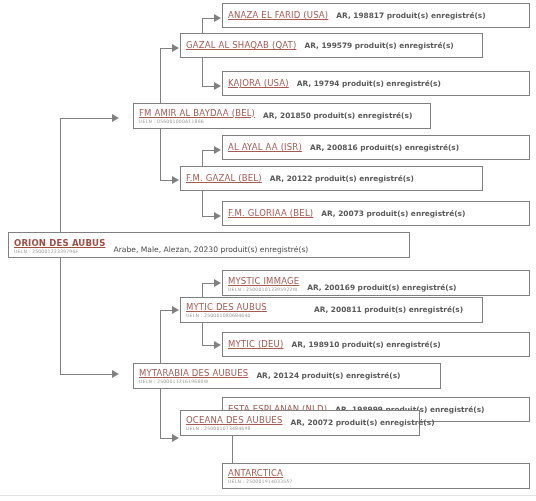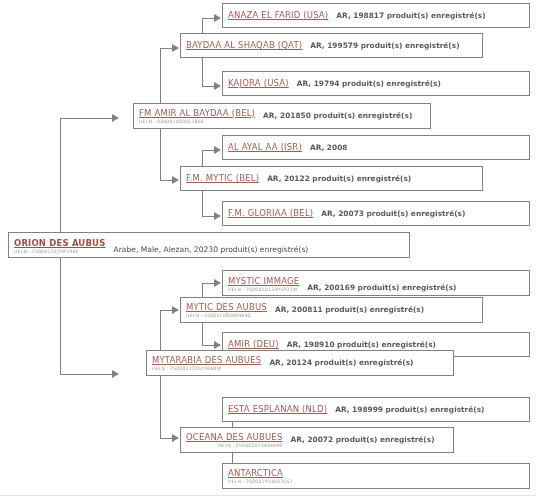--- a/index.html
+++ b/index.html
@@ -126,21 +126,21 @@
       <span class="nname">ANAZA EL FARID (USA)</span>
     </div>
     <div class="ncol-info">
       <span class="nbreed">AR, 1988</span>
       <span class="nprog">17 produit(s) enregistré(s)</span>
     </div>
   </div>
 
   <div class="node" style="left:180px;top:33px;width:303px;height:25px;">
     <div class="ncol-name">
-      <span class="nname">BAYDAA AL SHAQAB (QAT)</span>
+      <span class="nname">GAZAL AL SHAQAB (QAT)</span>
     </div>
     <div class="ncol-info">
       <span class="nbreed">AR, 1995</span>
       <span class="nprog">79 produit(s) enregistré(s)</span>
     </div>
   </div>
 
   <div class="node" style="left:222px;top:71px;width:308px;height:25px;">
     <div class="ncol-name">
       <span class="nname">KAJORA (USA)</span>
@@ -161,26 +161,27 @@
       <span class="nprog">50 produit(s) enregistré(s)</span>
     </div>
   </div>
 
   <div class="node" style="left:222px;top:135px;width:308px;height:25px;">
     <div class="ncol-name">
       <span class="nname">AL AYAL AA (ISR)</span>
     </div>
     <div class="ncol-info">
       <span class="nbreed">AR, 2008</span>
+      <span class="nprog">16 produit(s) enregistré(s)</span>
     </div>
   </div>
 
   <div class="node" style="left:180px;top:166px;width:303px;height:25px;">
     <div class="ncol-name">
-      <span class="nname">F.M. MYTIC (BEL)</span>
+      <span class="nname">F.M. GAZAL (BEL)</span>
     </div>
     <div class="ncol-info">
       <span class="nbreed">AR, 2012</span>
       <span class="nprog">2 produit(s) enregistré(s)</span>
     </div>
   </div>
 
   <div class="node" style="left:222px;top:201px;width:308px;height:25px;">
     <div class="ncol-name">
       <span class="nname">F.M. GLORIAA (BEL)</span>
@@ -206,63 +207,63 @@
     <div class="ncol-name">
       <span class="nname">MYSTIC IMMAGE</span>
       <span class="nueln"><span>UELN : </span><span>250001013395922W</span></span>
     </div>
     <div class="ncol-info">
       <span class="nbreed">AR, 2001</span>
       <span class="nprog">69 produit(s) enregistré(s)</span>
     </div>
   </div>
 
-  <div class="node" style="left:180px;top:297px;width:303px;height:26px;">
+  <div class="node" style="left:180px;top:297px;width:303px;height:26px;gap:39px;">
     <div class="ncol-name">
       <span class="nname">MYTIC DES AUBUS</span>
       <span class="nueln"><span>UELN : </span><span>250001080684640</span></span>
     </div>
     <div class="ncol-info">
       <span class="nbreed">AR, 2008</span>
       <span class="nprog">11 produit(s) enregistré(s)</span>
     </div>
   </div>
 
   <div class="node" style="left:222px;top:332px;width:308px;height:25px;">
     <div class="ncol-name">
-      <span class="nname">AMIR (DEU)</span>
+      <span class="nname">MYTIC (DEU)</span>
     </div>
     <div class="ncol-info">
       <span class="nbreed">AR, 1989</span>
       <span class="nprog">10 produit(s) enregistré(s)</span>
     </div>
   </div>
 
-  <div class="node" style="left:133px;top:350px;width:308px;height:26px;margin-left:13px;">
+  <div class="node" style="left:133px;top:363px;width:308px;height:26px;">
     <div class="ncol-name">
       <span class="nname">MYTARABIA DES AUBUES</span>
       <span class="nueln"><span>UELN : </span><span>250001121619660W</span></span>
     </div>
     <div class="ncol-info">
       <span class="nbreed">AR, 2012</span>
       <span class="nprog">4 produit(s) enregistré(s)</span>
     </div>
   </div>
 
   <div class="node" style="left:222px;top:397px;width:308px;height:25px;">
     <div class="ncol-name">
       <span class="nname">ESTA ESPLANAN (NLD)</span>
     </div>
     <div class="ncol-info">
       <span class="nbreed">AR, 1989</span>
       <span class="nprog">99 produit(s) enregistré(s)</span>
     </div>
   </div>
 
-  <div class="node" style="left:180px;top:427px;width:274px;height:26px;text-align:right;">
+  <div class="node" style="left:180px;top:410px;width:240px;height:26px;">
     <div class="ncol-name">
       <span class="nname">OCEANA DES AUBUES</span>
       <span class="nueln"><span>UELN : </span><span>250001073484698</span></span>
     </div>
     <div class="ncol-info">
       <span class="nbreed">AR, 2007</span>
       <span class="nprog">2 produit(s) enregistré(s)</span>
     </div>
   </div>
 

